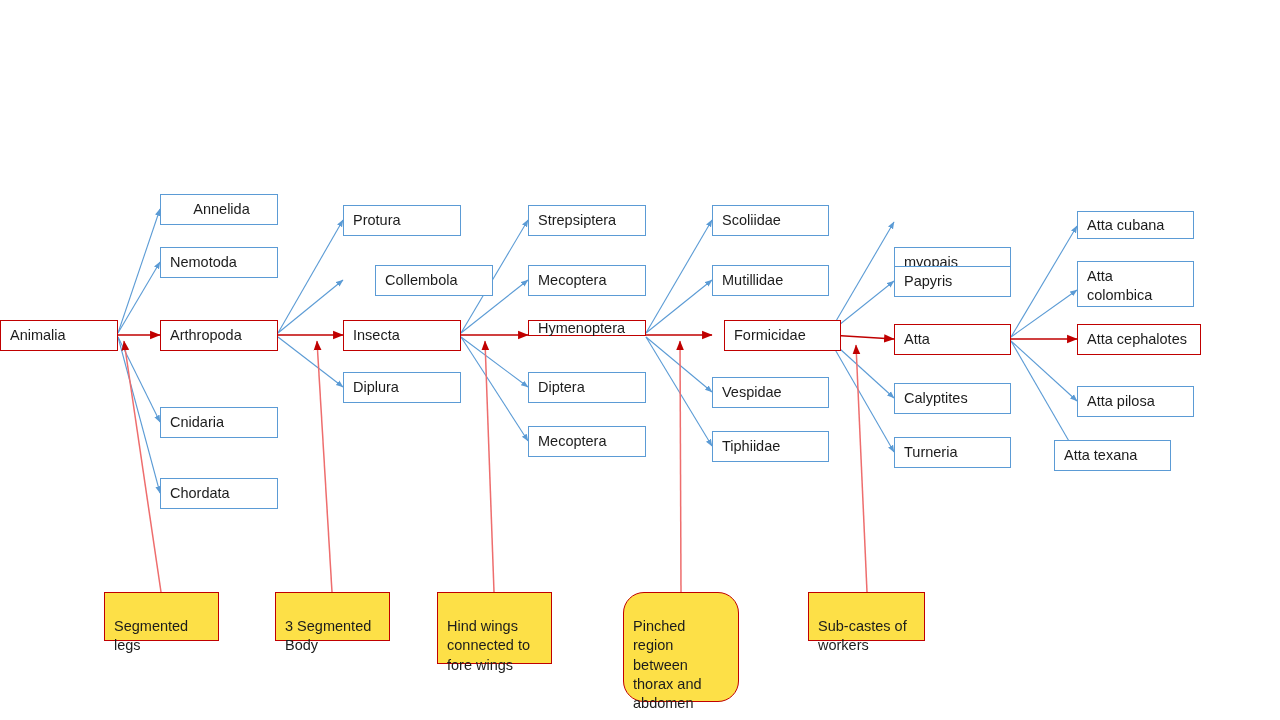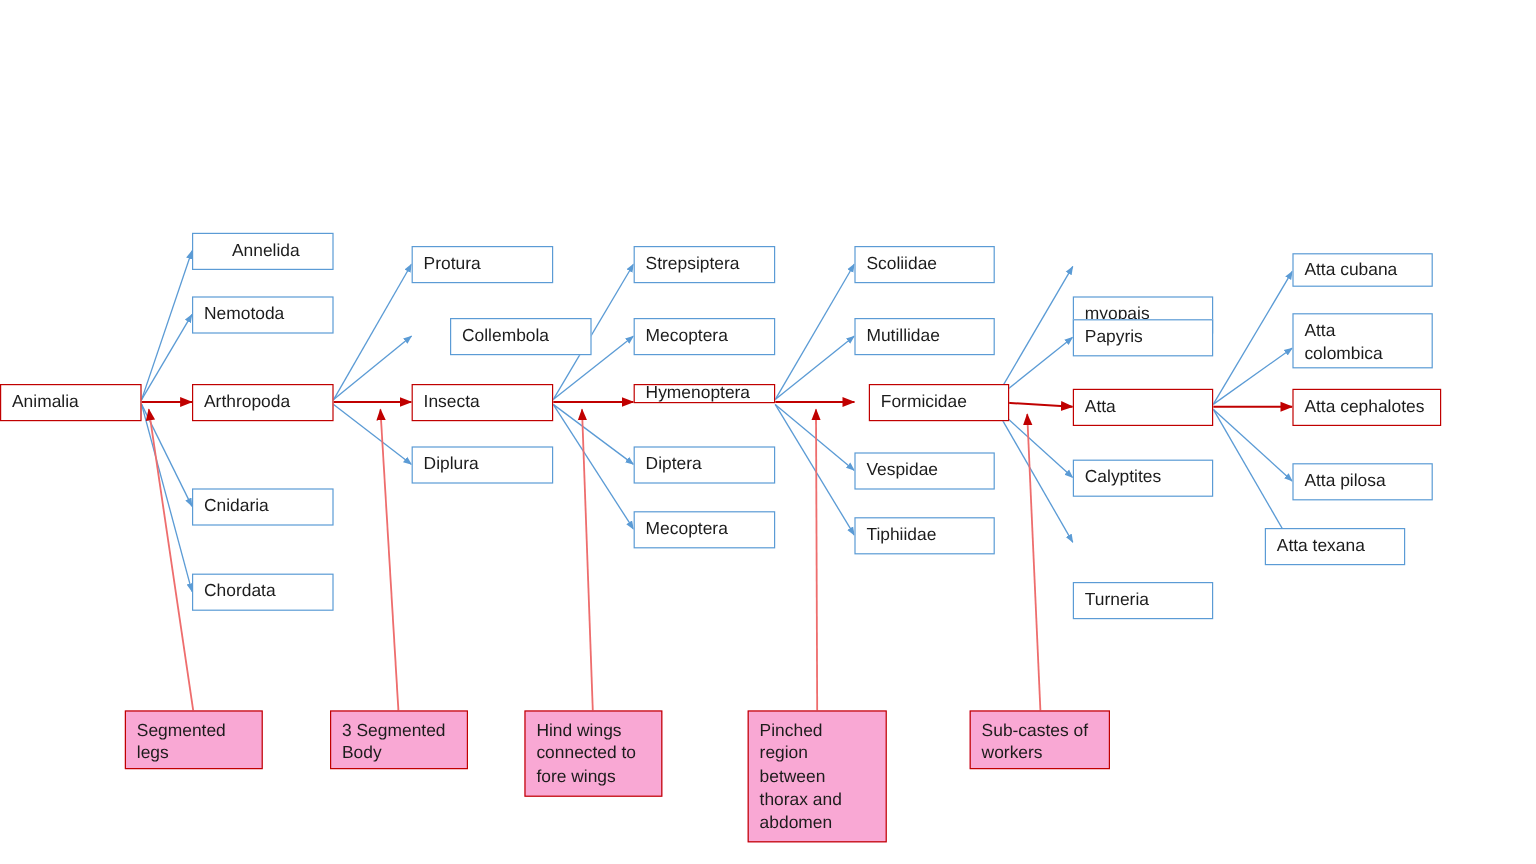--- a/index.html
+++ b/index.html
@@ -16,24 +16,24 @@
     display:flex;align-items:center;
     padding-left:9px;padding-right:4px;
     font-size:14.5px;color:#1c1c1c;line-height:1.28;
     border:1px solid #5B9BD5;
     z-index:5;
   }
   .node.main{border:1.6px solid #C00000;}
   .node.multiline{display:block;padding-top:5px;}
   .node.multiline span{display:block;}
   .note{
-    position:absolute;box-sizing:border-box;background:#f9a8d4;
+    position:absolute;box-sizing:border-box;background:#fde047;
     border:1px solid #C00000;
     font-size:14.5px;color:#1c1c1c;line-height:1.33;
-    padding:7px 0 0 9px;z-index:5;
+    padding:24px 0 0 9px;z-index:5;
   }
 </style>
 </head>
 <body>
 
 <div id="canvas">
   <svg id="svg-layer" viewBox="0 0 1280 720" xmlns="http://www.w3.org/2000/svg">
     <defs>
       <marker id="ah-red" markerWidth="7" markerHeight="7" refX="6.2" refY="3" orient="auto" markerUnits="strokeWidth">
         <path d="M0,0.4 L6.6,3 L0,5.6 z" fill="#C00000"></path>
@@ -152,21 +152,21 @@
       </div>
       <div class="node" style="left: 894px; top: 266px; width: 117px; height: 31px;">
         <span>Papyris</span>
       </div>
       <div class="node main" style="left: 894px; top: 324px; width: 117px; height: 31px;">
         <span>Atta</span>
       </div>
       <div class="node" style="left: 894px; top: 383px; width: 117px; height: 31px;">
         <span>Calyptites</span>
       </div>
-      <div class="node" style="left: 894px; top: 437px; width: 117px; height: 31px; margin-top: 48px;">
+      <div class="node" style="left: 894px; top: 437px; width: 117px; height: 31px;">
         <span>Turneria</span>
       </div>
       <div class="node" style="left: 1077px; top: 211px; width: 117px; height: 28px;">
         <span>Atta cubana</span>
       </div>
       <div class="node multiline" style="left: 1077px; top: 261px; width: 117px; height: 46px;">
         <span>Atta</span>
         <span>colombica</span>
       </div>
       <div class="node main" style="left: 1077px; top: 324px; width: 124px; height: 31px;">
@@ -186,21 +186,21 @@
       </div>
       <div class="note" style="left: 275px; top: 592px; width: 115px; height: 49px;">
         <div>3 Segmented</div>
         <div>Body</div>
       </div>
       <div class="note" style="left: 437px; top: 592px; width: 115px; height: 72px;">
         <div>Hind wings</div>
         <div>connected to</div>
         <div>fore wings</div>
       </div>
-      <div class="note" style="left: 623px; top: 592px; width: 116px; height: 110px;">
+      <div class="note" style="left: 623px; top: 592px; width: 116px; height: 110px; border-radius: 21px;">
         <div>Pinched</div>
         <div>region</div>
         <div>between</div>
         <div>thorax and</div>
         <div>abdomen</div>
       </div>
       <div class="note" style="left: 808px; top: 592px; width: 117px; height: 49px;">
         <div>Sub-castes of</div>
         <div>workers</div>
       </div>

